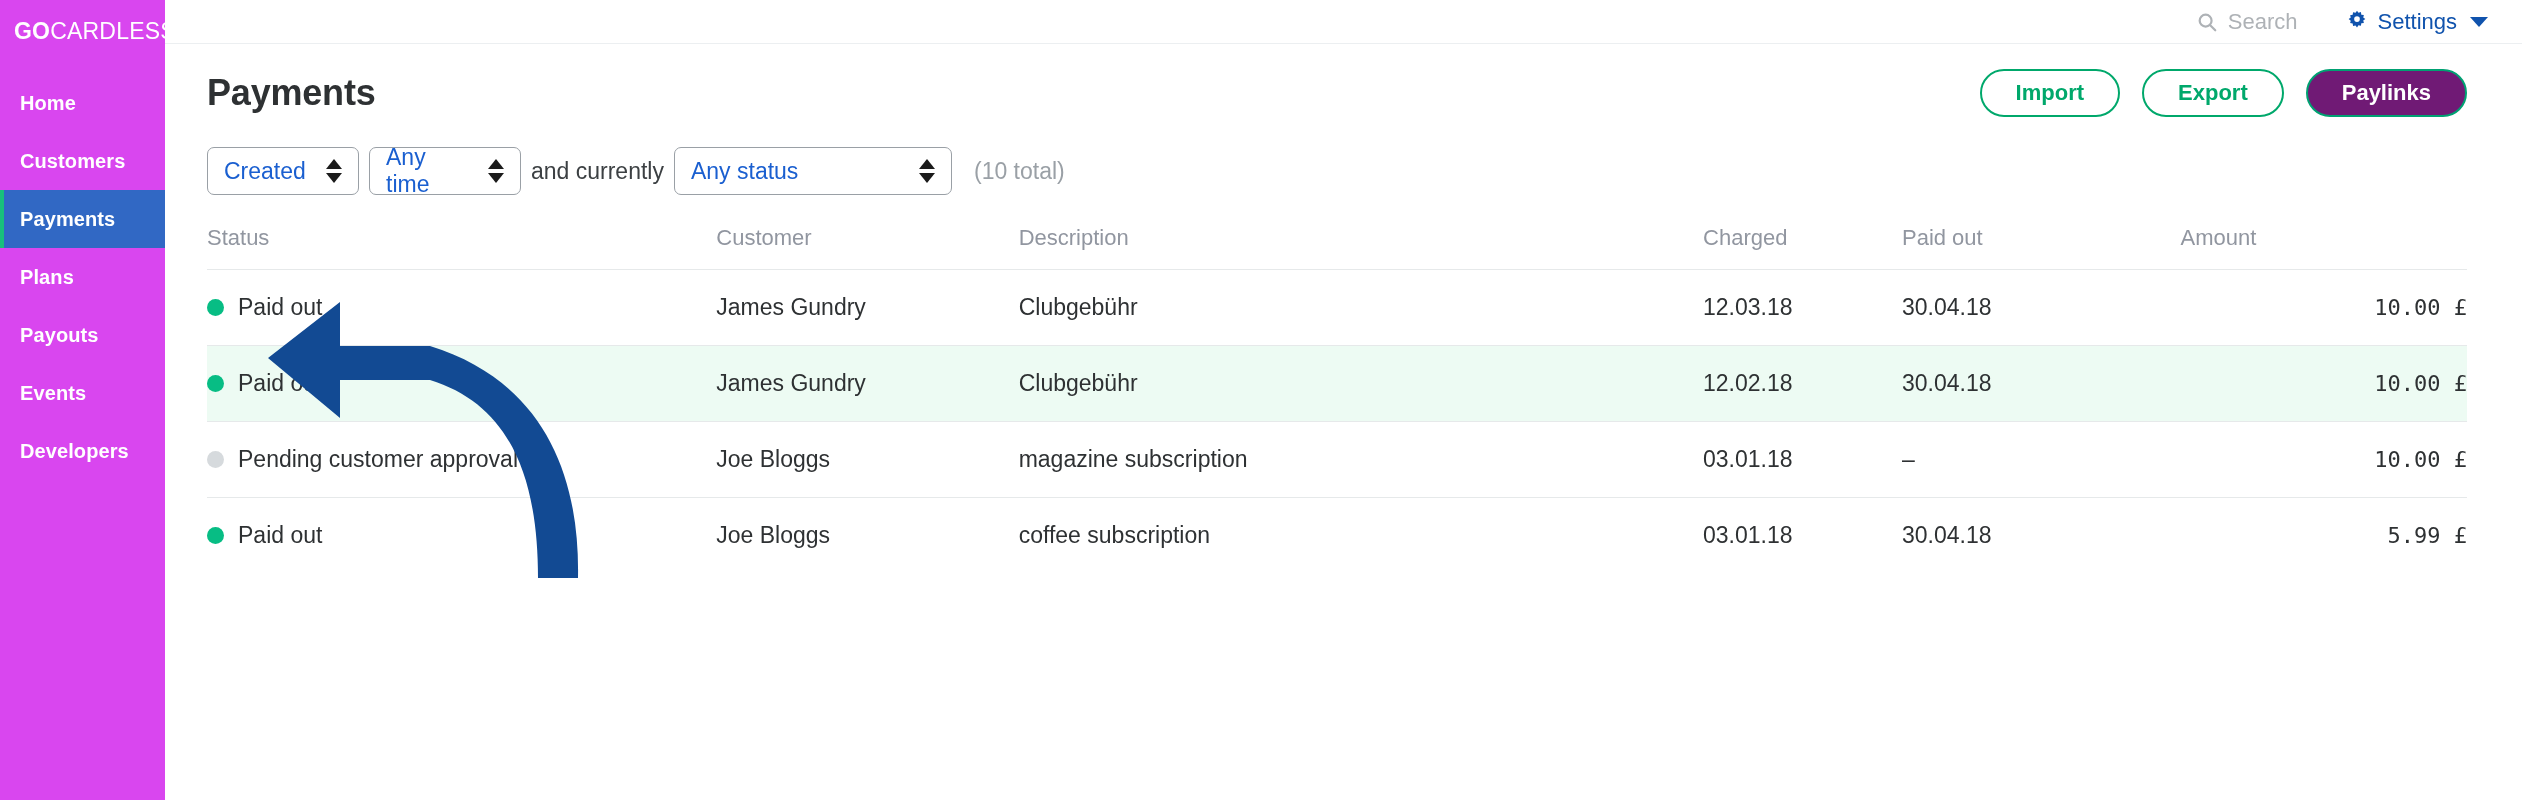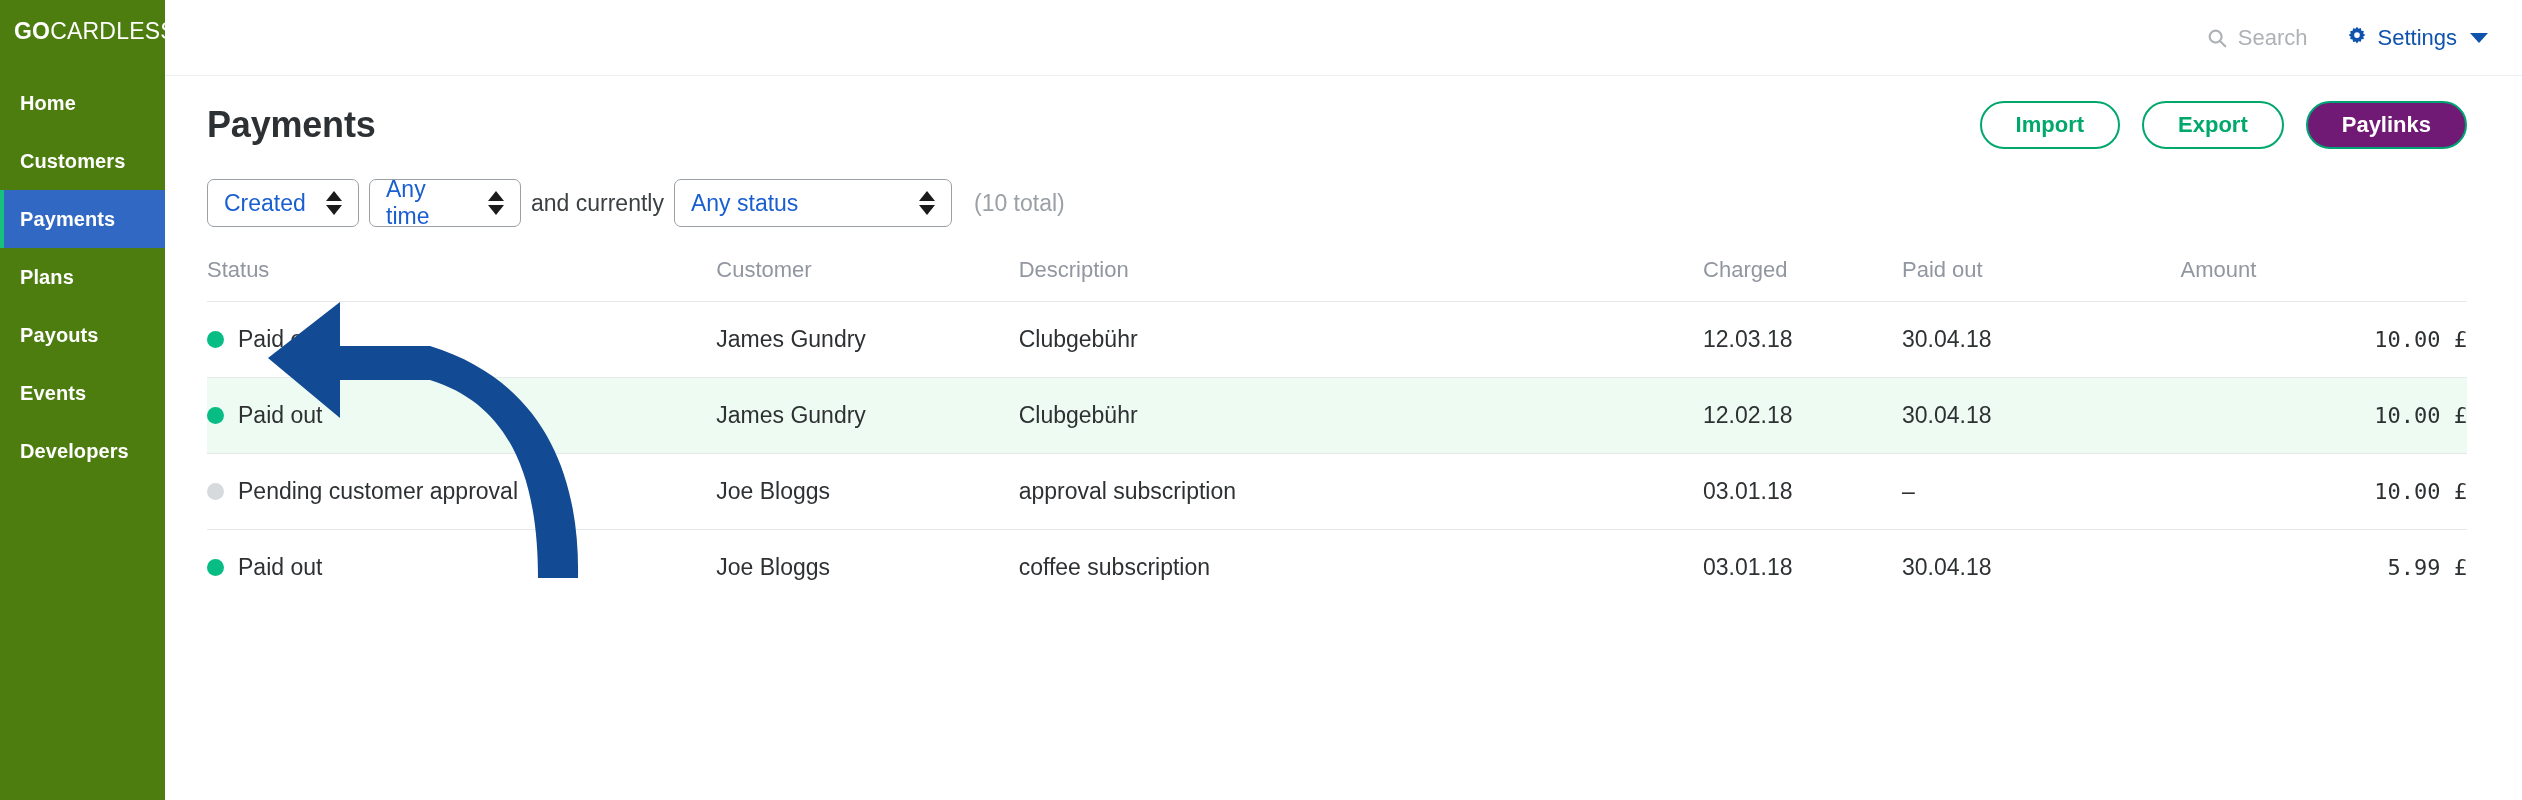--- a/index.html
+++ b/index.html
@@ -7,21 +7,21 @@
     width: 2522px; height: 800px;
     background: #ffffff;
     font-family: "Liberation Sans", sans-serif;
     overflow: hidden;
   }
   #app { position: relative; width: 2522px; height: 800px; display: flex; }
 
   
   .sidebar {
     width: 165px; height: 800px; flex: 0 0 165px;
-    background: #4d7c0f;
+    background: #d946ef;
     position: relative; z-index: 2;
   }
   .brand {
     height: 62px; display: flex; align-items: center;
     padding-left: 14px; letter-spacing: .2px;
   }
   .brand .go { color: #ffffff; font-weight: 700; font-size: 23px; }
   .brand .cardless { color: #ffffff; font-weight: 300; font-size: 23px; }
   .nav { margin-top: 12px; }
   .nav-item {
@@ -33,23 +33,23 @@
   .nav-item.active { background: #3168c4; }
   .nav-item.active::before {
     content: ""; position: absolute; left: 0; top: 0; bottom: 0;
     width: 4px; background: #18c07d;
   }
 
   
   .main { flex: 1 1 auto; height: 800px; position: relative; background: #fff; }
 
   .topbar {
-    height: 76px; border-bottom: 1px solid #eceff1;
+    height: 44px; border-bottom: 1px solid #eceff1;
     display: flex; align-items: center; justify-content: flex-end;
-    padding-right: 34px; gap: 38px;
+    padding-right: 34px; gap: 48px;
   }
   .topbar-item { display: flex; align-items: center; gap: 10px; cursor: pointer; }
   .search-label { color: #aeb2b6; font-size: 22px; }
   .search-icon svg { display: block; }
   .settings-label { color: #1053ad; font-size: 22px; font-weight: 500; }
   .caret { width: 0; height: 0; border-left: 9px solid transparent;
            border-right: 9px solid transparent; border-top: 10px solid #1053ad; margin-left: 3px; }
 
   .content { padding: 0 55px 0 42px; }
 
@@ -250,21 +250,21 @@
             <td class="c-amount"><span class="amount">10.00 £</span></td>
           </tr>
           <tr>
             <td class="c-status">
               <span class="status-cell">
                 <span class="dot grey"></span>
                 <span>Pending customer approval</span>
               </span>
             </td>
             <td class="c-customer">Joe Bloggs</td>
-            <td class="c-desc">approval subscription</td>
+            <td class="c-desc">magazine subscription</td>
             <td class="c-charged">03.01.18</td>
             <td class="c-paid">–</td>
             <td class="c-amount"><span class="amount">10.00 £</span></td>
           </tr>
           <tr>
             <td class="c-status">
               <span class="status-cell">
                 <span class="dot green"></span>
                 <span>Paid out</span>
               </span>

